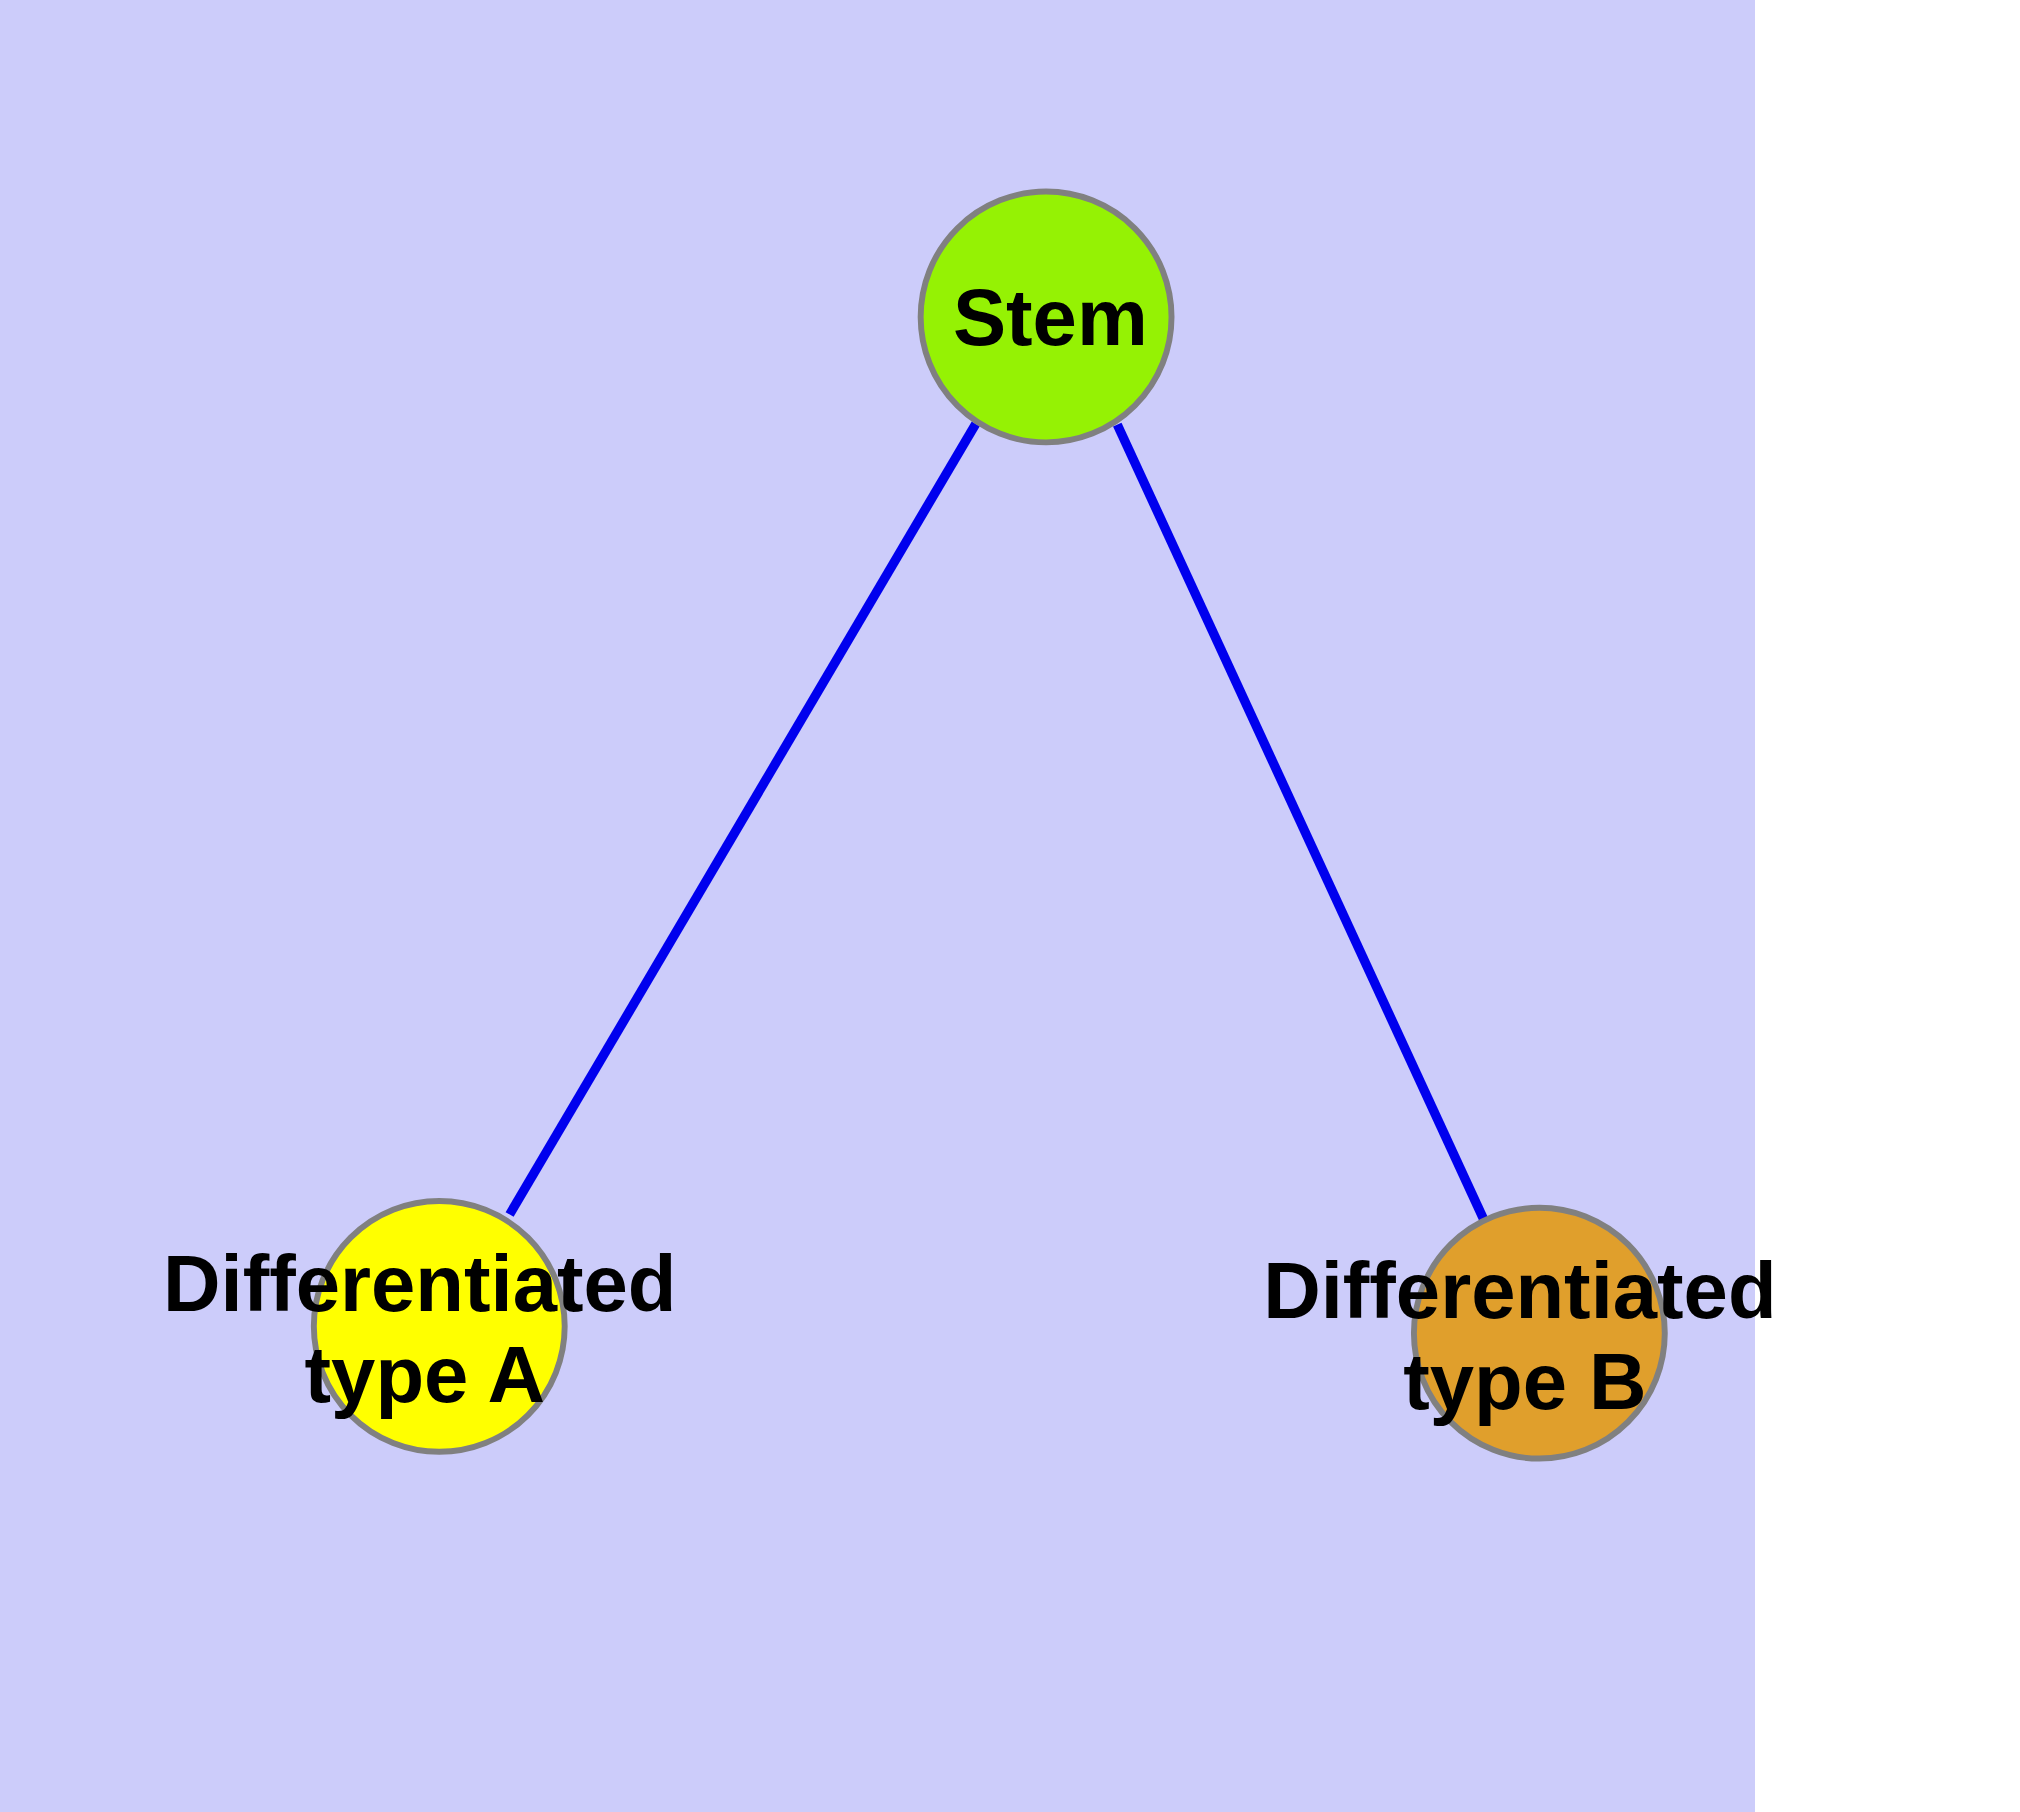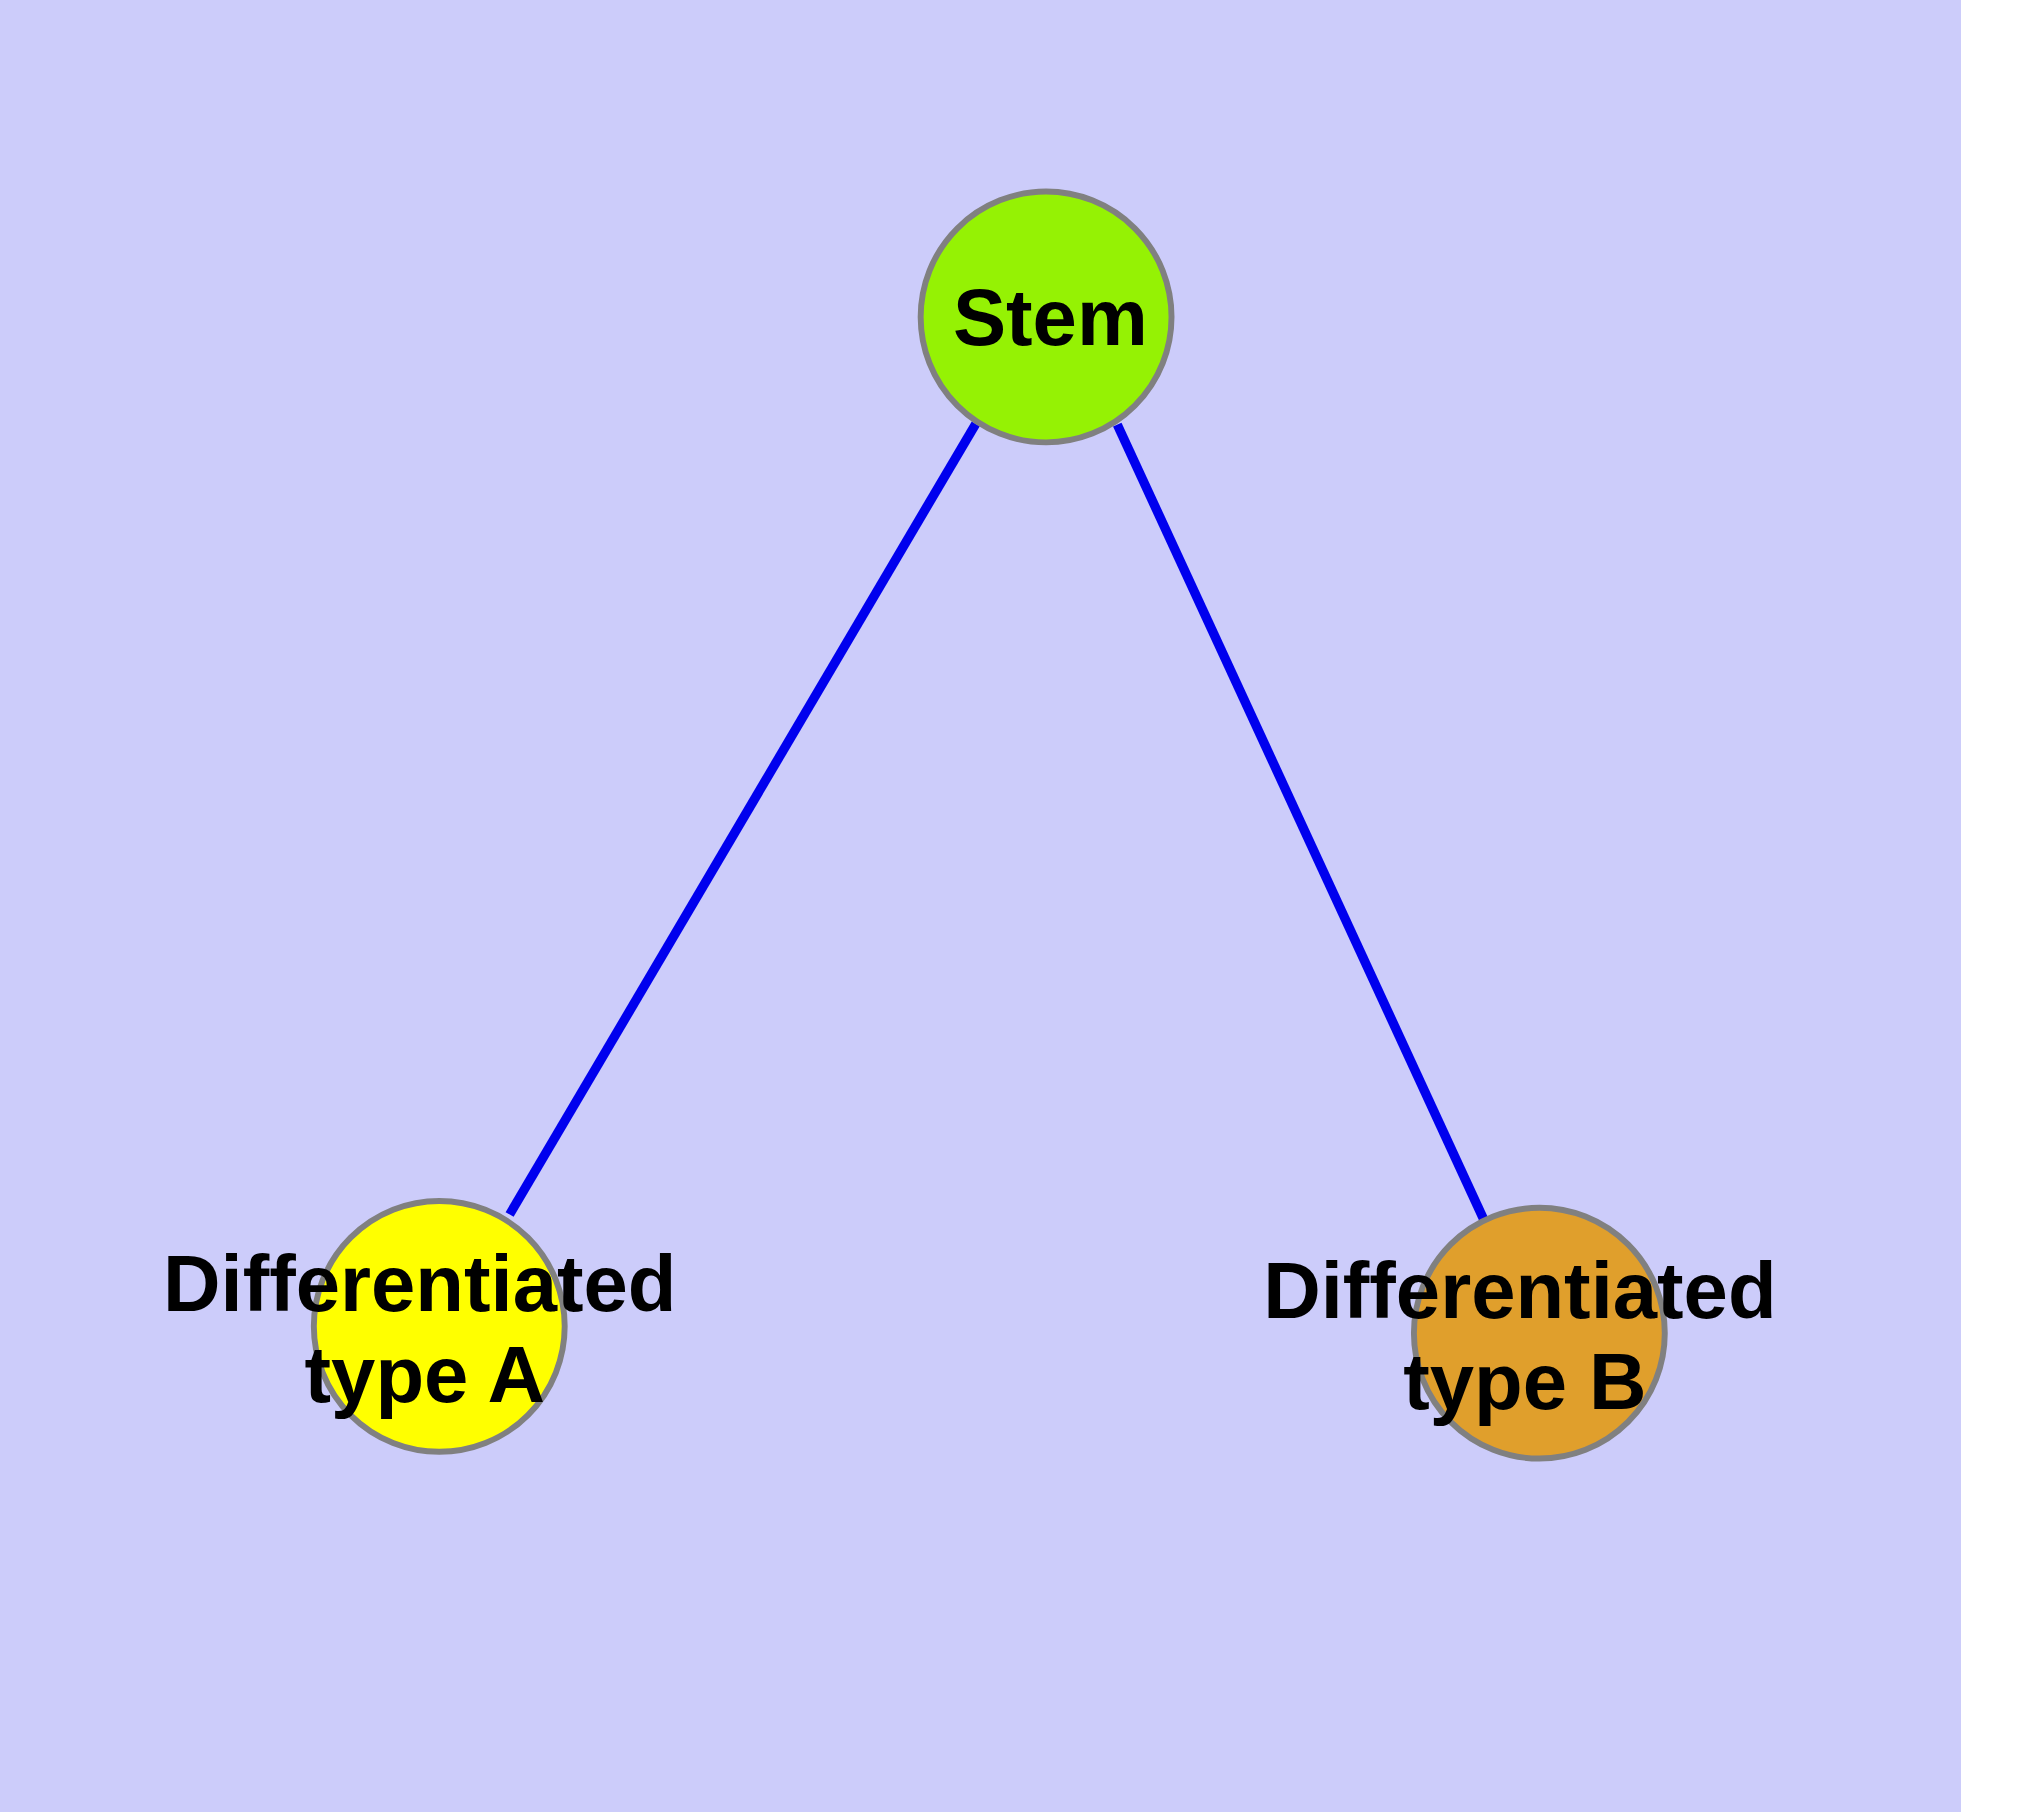--- a/index.html
+++ b/index.html
@@ -7,21 +7,21 @@
     padding: 0;
   }
   body {
     width: 2021px;
     height: 1812px;
     overflow: hidden;
     font-family: "Liberation Sans", sans-serif;
   }
   #canvas {
     position: relative;
-    width: 1961px;
+    width: 1755px;
     height: 1812px;
     background: #ccccfa;
     text-decoration: underline;
   }
   #graph-svg {
     position: absolute;
     left: 0;
     top: 0;
     width: 2021px;
     height: 1812px;

